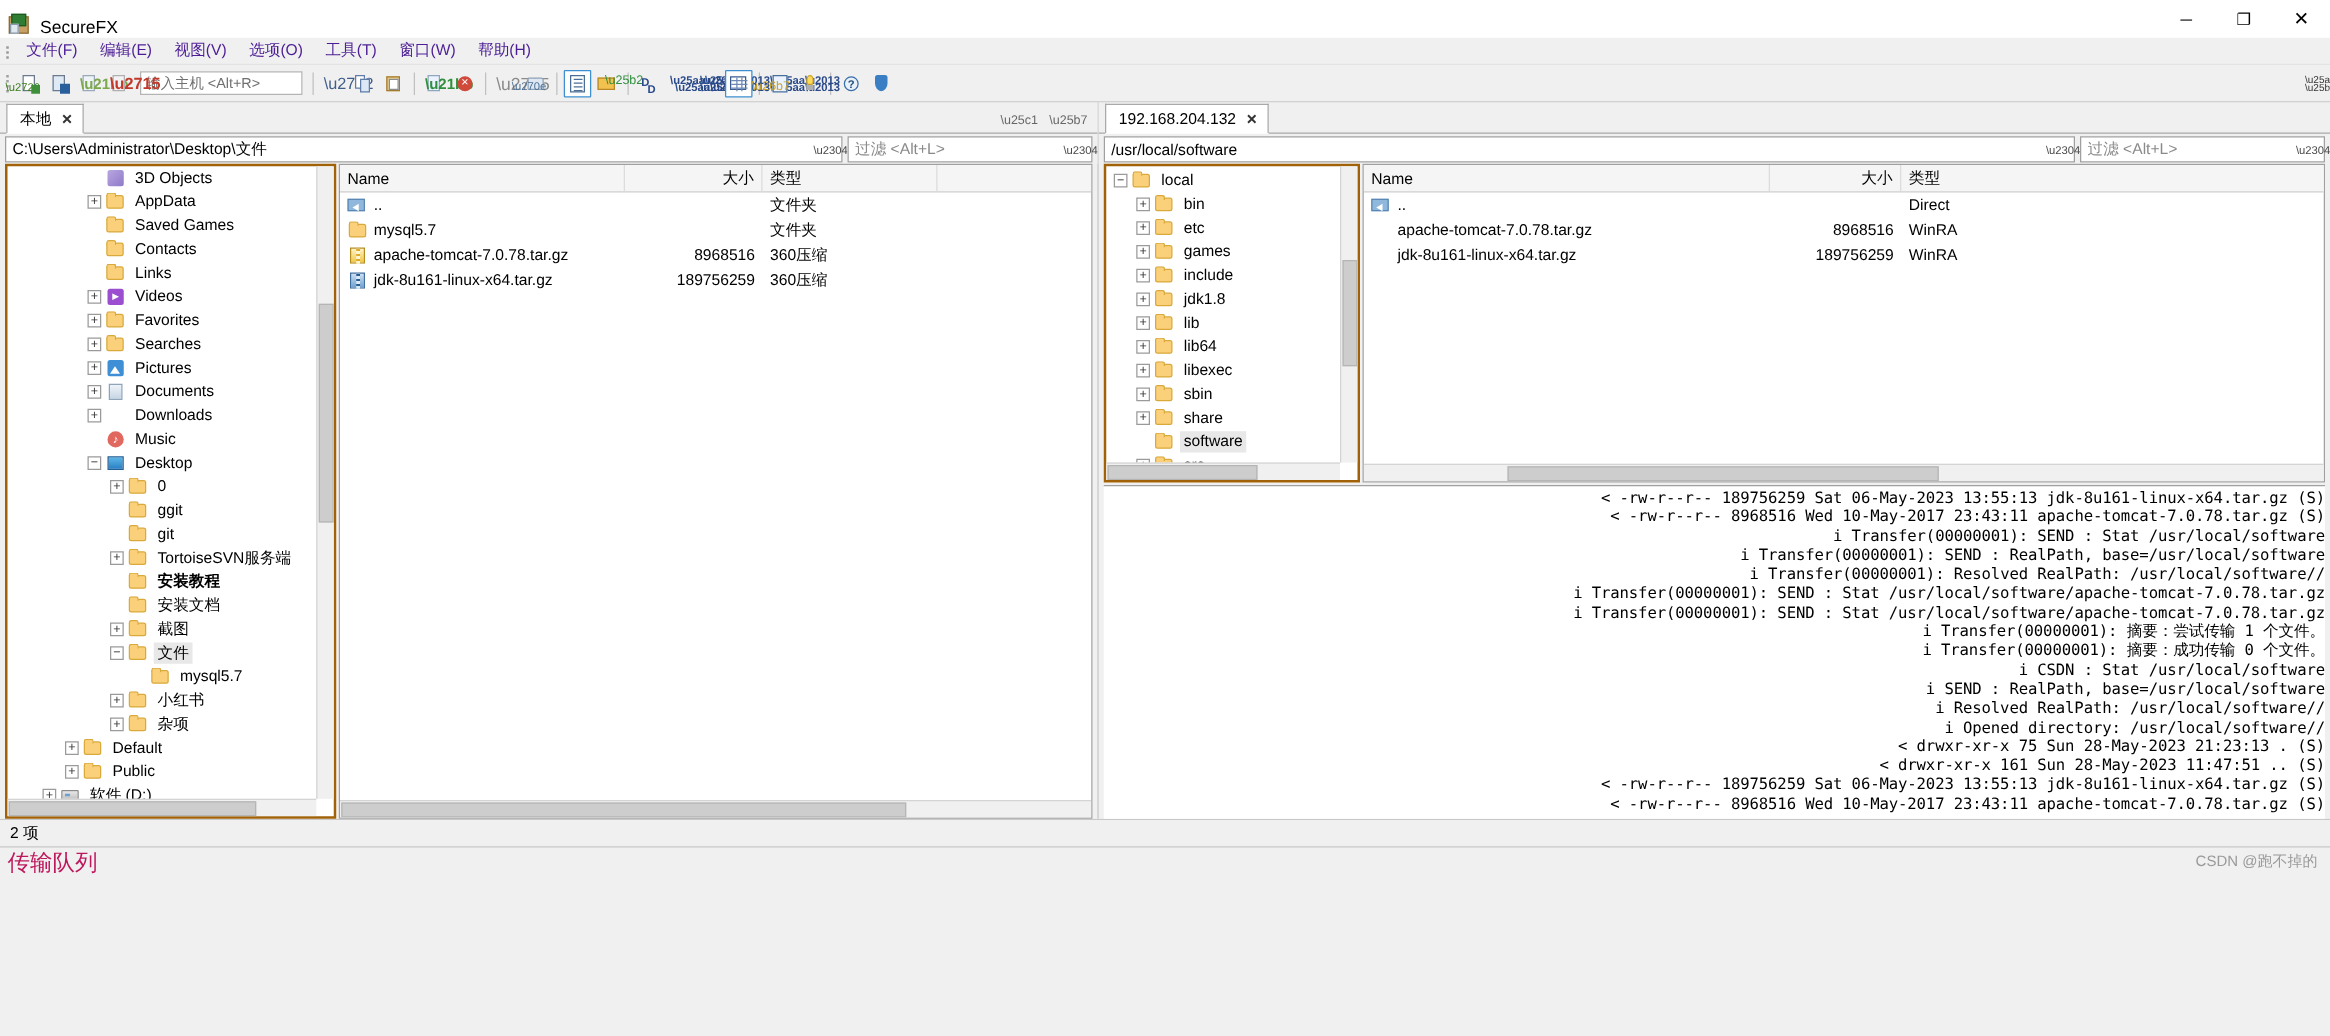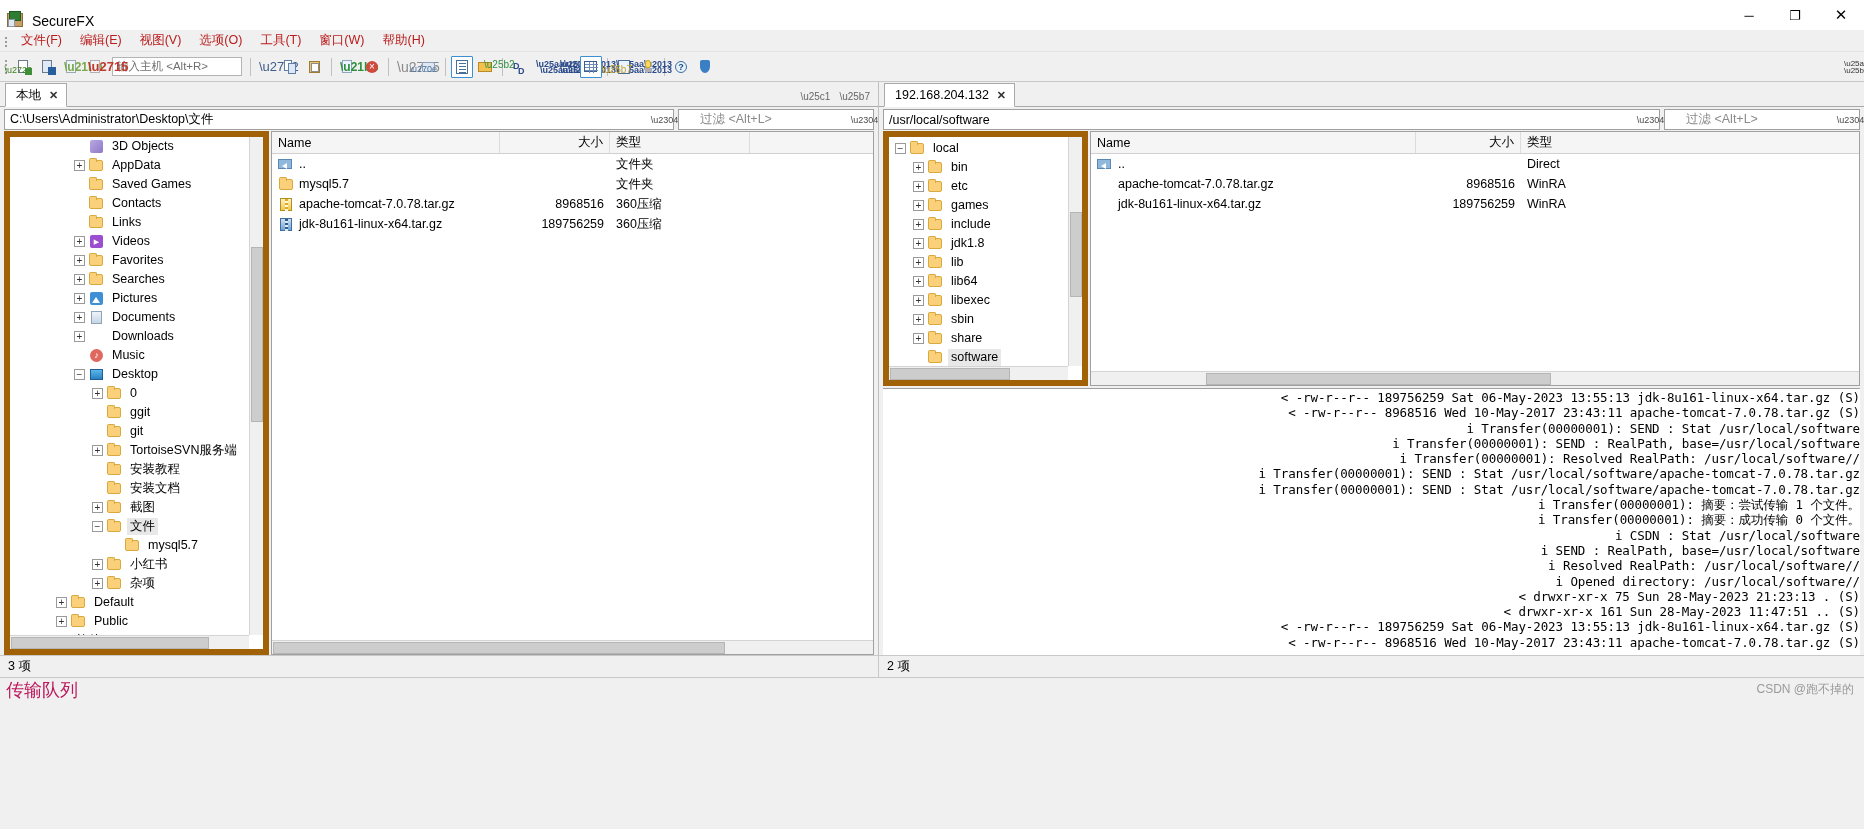--- a/index.html
+++ b/index.html
@@ -40,21 +40,21 @@
     border-bottom: 1px solid #e3e3e3;
     padding-left: 2px;
   }
   .menu-grip { width: 8px; height: 16px; position: relative; margin-right: 2px; }
   .menu-grip::before, .menu-grip::after {
     content:''; position:absolute; width:2px; height:2px; background:#9a9a9a; left:3px;
   }
   .menu-grip::before { top:4px; box-shadow: 0 4px 0 #9a9a9a, 0 8px 0 #9a9a9a; }
   .menu-grip::after { display:none; }
   .menu-item {
-    padding: 2px 9px; font-size: 12.5px; color: #b91c1c; cursor: default;
+    padding: 2px 9px; font-size: 12.5px; color: #4c1d95; cursor: default;
     white-space: nowrap;
   }
 
   
   .toolbar {
     height: 30px; background: #f0f0f0;
     display: flex; align-items: center;
     border-bottom: 1px solid #c8c8c8;
     padding-left: 3px; position: relative;
   }
@@ -129,33 +129,33 @@
   .tab-navs { position:absolute; right: 8px; bottom: 4px; display:flex; gap:9px; }
   .tab-nav { color:#666; font-size:10px; }
 
   
   .pathrow { height: 24px; display: flex; align-items: center; padding: 2px 4px 1px 4px; gap: 4px; background:#f0f0f0; }
   .combo {
     height: 21px; background: #fff; border: 1px solid #a0a0a0;
     display: flex; align-items: center; position: relative;
   }
   .combo .val { padding-left: 5px; font-size: 12.5px; color: #000; white-space: nowrap; overflow: hidden; }
-  .combo .ph { padding-left: 21px; font-size: 12.5px; color: #8a8a8a; white-space: nowrap; }
+  .combo .ph { padding-left: 5px; font-size: 12.5px; color: #8a8a8a; white-space: nowrap; }
   .combo .arw {
     width: 17px; height: 100%; position:absolute; right:0; top:0;
     display:flex; align-items:center; justify-content:center;
     color:#4a4a4a; font-size: 9px;
   }
   .combo-path { flex: 1; min-width: 0; }
   .combo-filter { width: 196px; flex: none; }
 
   
   .content { flex: 1; display: flex; padding: 0 4px 0 4px; gap: 2px; min-height: 0; }
   .treebox {
-    width: 265px; background: #fff; border: 6px solid #a16207;
+    width: 265px; background: #fff; border: 2px solid #a16207;
     position: relative; overflow: hidden; flex: none;
   }
   .listbox {
     flex: 1; background: #fff; border: 1px solid #a0a0a0;
     position: relative; overflow: hidden; display:flex; flex-direction:column;
   }
 
   
   .tree { position: absolute; left: 0; top: 0; right: 0; padding-top: 2px; }
   .trow { height: 19px; display: flex; align-items: center; white-space: nowrap; position: relative; }
@@ -586,21 +586,21 @@
                 </span>
                 <span class="lbl">git</span>
               </div>
               <div class="trow" style="padding-left: 82px;">
                 <span class="tplus">+</span>
                 <span class="ticon">
                   <span class="f-folder"></span>
                 </span>
                 <span class="lbl">TortoiseSVN服务端</span>
               </div>
-              <div class="trow" style="padding-left: 82px;">
+              <div class="trow" style="padding-left: 82px; font-weight: bold;">
                 <span class="tspace"><span class="tdots"></span></span>
                 <span class="ticon">
                   <span class="f-folder"></span>
                 </span>
                 <span class="lbl">安装教程</span>
               </div>
               <div class="trow" style="padding-left: 82px;">
                 <span class="tspace"><span class="tdots"></span></span>
                 <span class="ticon">
                   <span class="f-folder"></span>
@@ -906,21 +906,20 @@
           <div class="logline">i Opened directory: /usr/local/software//</div>
           <div class="logline">&lt; drwxr-xr-x         75 Sun 28-May-2023 21:23:13 . (S)</div>
           <div class="logline">&lt; drwxr-xr-x        161 Sun 28-May-2023 11:47:51 .. (S)</div>
           <div class="logline">&lt; -rw-r--r--  189756259 Sat 06-May-2023 13:55:13 jdk-8u161-linux-x64.tar.gz (S)</div>
           <div class="logline">&lt; -rw-r--r--    8968516 Wed 10-May-2017 23:43:11 apache-tomcat-7.0.78.tar.gz (S)</div>
         </div>
     </div>
   </div>
 
   <div class="statusrow">
-    <div class="status-cell status-left">3 项</div>
     <div class="status-cell status-right">2 项</div>
   </div>
 
   <div class="bottombar">
     <span class="lbl">传输队列</span>
     <span class="watermark">CSDN @跑不掉的</span>
   </div>
 
 </div>
 

